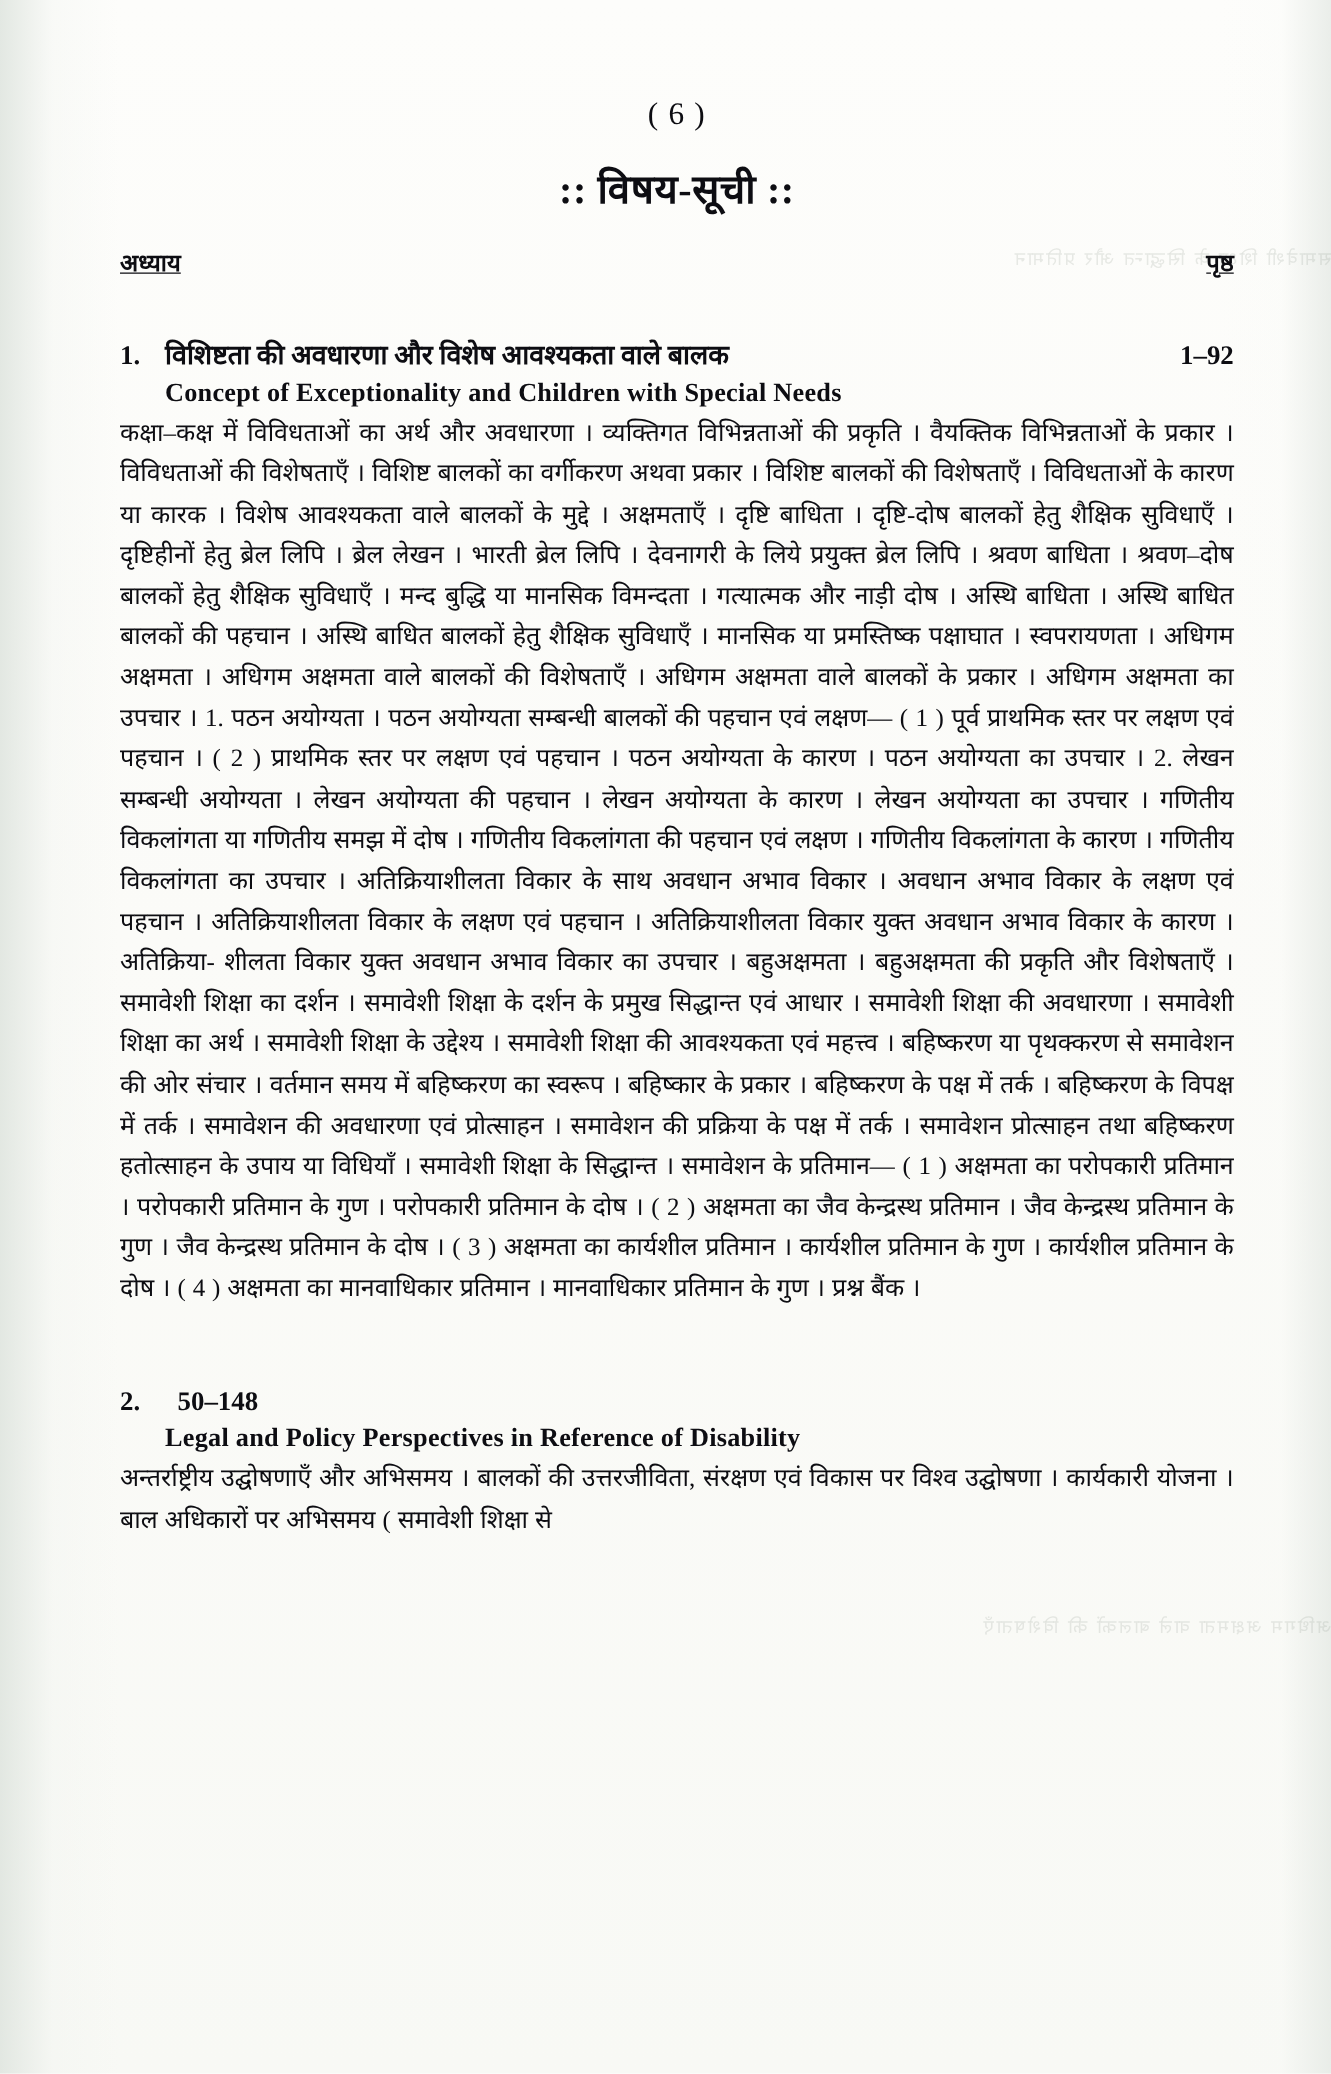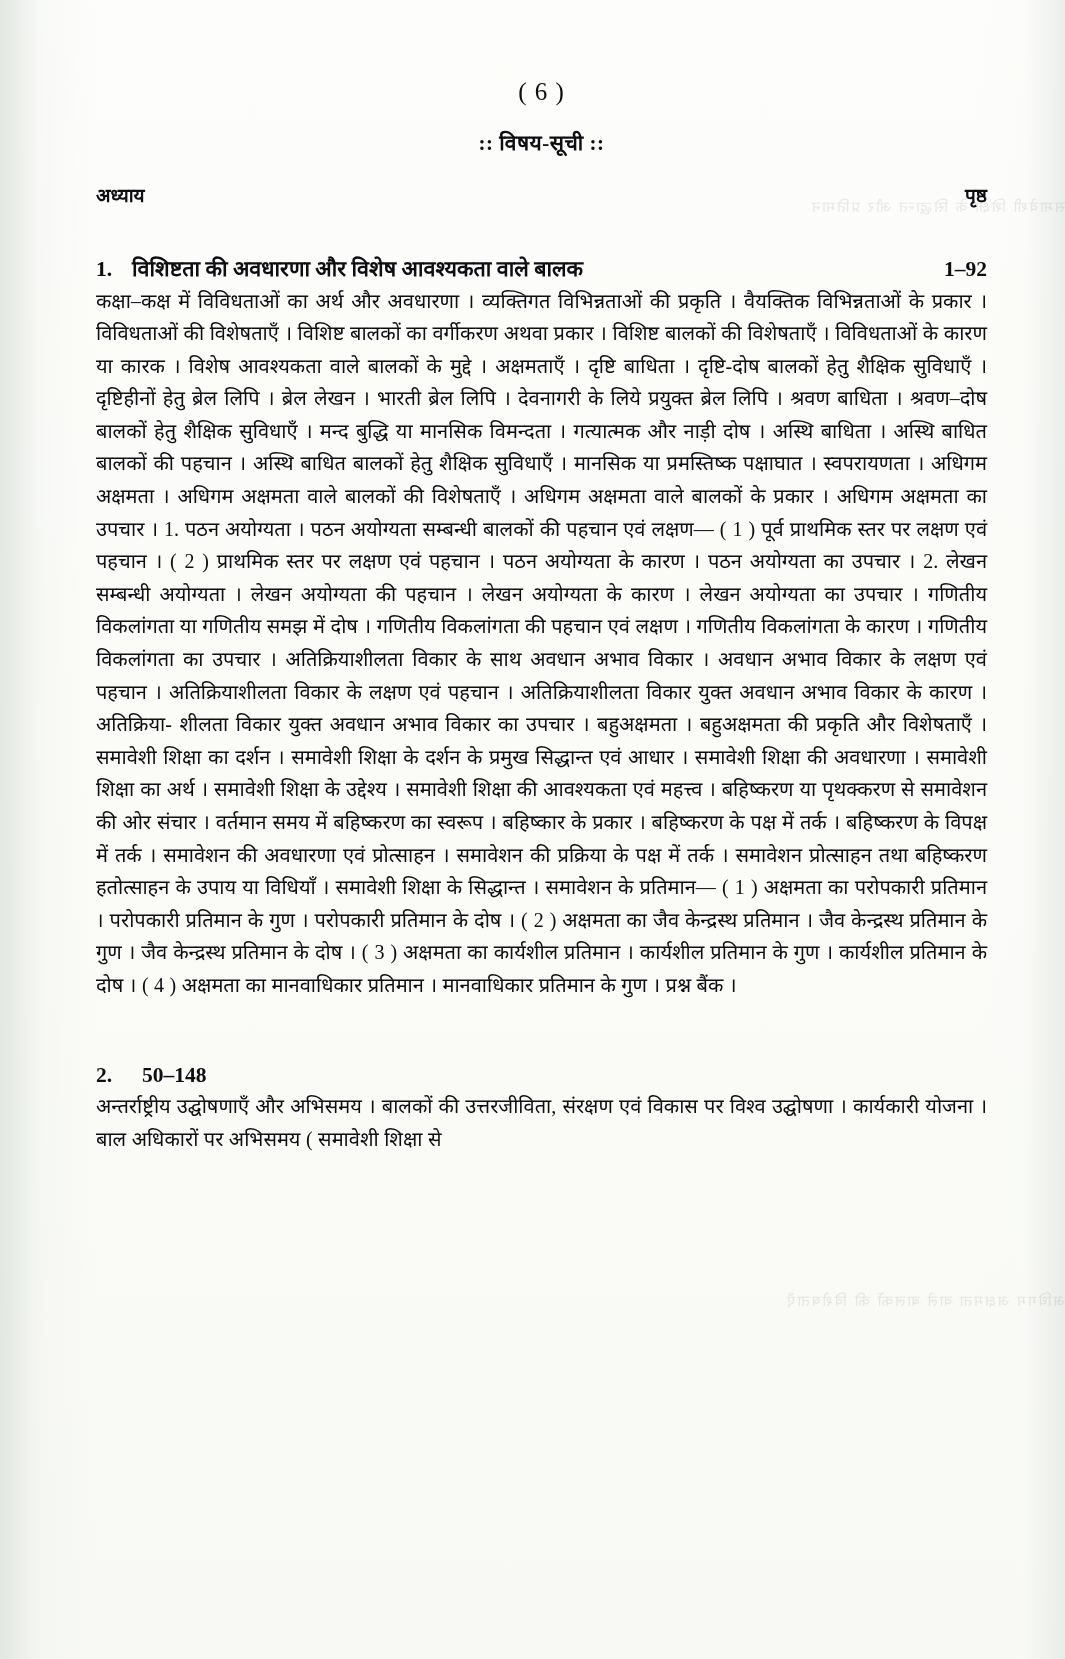--- a/index.html
+++ b/index.html
@@ -42,31 +42,32 @@
     top: 78px;
   }
   .pageno {
     text-align: center;
     font-size: 25px;
     letter-spacing: 1px;
     margin: 0 0 22px 0;
   }
   .doc-title {
     text-align: center;
-    font-size: 21px;
+    font-size: 32px;
     font-weight: bold;
     margin: 0 0 26px 0;
     letter-spacing: 0.5px;
   }
   .colhead {
     display: flex;
     justify-content: space-between;
     font-size: 19px;
     font-weight: bold;
     margin-bottom: 10px;
+    text-decoration: underline;
   }
   .entry {
     margin-bottom: 4px;
   }
   .entry-head {
     display: flex;
     align-items: baseline;
     font-weight: bold;
     font-size: 21.5px;
     line-height: 1.42;
@@ -118,26 +119,28 @@
     <span>अध्याय</span>
     <span>पृष्ठ</span>
   </div>
 
   <div class="entry">
     <div class="entry-head">
       <span class="entry-num">1.</span>
       <span class="entry-hi">विशिष्टता की अवधारणा और विशेष आवश्यकता वाले बालक</span>
       <span class="entry-pages">1–92</span>
     </div>
+    <div class="entry-en">Concept of Exceptionality and Children with Special Needs</div>
     <div class="entry-body">कक्षा–कक्ष में विविधताओं का अर्थ और अवधारणा । व्यक्तिगत विभिन्नताओं की प्रकृति । वैयक्तिक विभिन्नताओं के प्रकार । विविधताओं की विशेषताएँ । विशिष्ट बालकों का वर्गीकरण अथवा प्रकार । विशिष्ट बालकों की विशेषताएँ । विविधताओं के कारण या कारक । विशेष आवश्यकता वाले बालकों के मुद्दे । अक्षमताएँ । दृष्टि बाधिता । दृष्टि-दोष बालकों हेतु शैक्षिक सुविधाएँ । दृष्टिहीनों हेतु ब्रेल लिपि । ब्रेल लेखन । भारती ब्रेल लिपि । देवनागरी के लिये प्रयुक्त ब्रेल लिपि । श्रवण बाधिता । श्रवण–दोष बालकों हेतु शैक्षिक सुविधाएँ । मन्द बुद्धि या मानसिक विमन्दता । गत्यात्मक और नाड़ी दोष । अस्थि बाधिता । अस्थि बाधित बालकों की पहचान । अस्थि बाधित बालकों हेतु शैक्षिक सुविधाएँ । मानसिक या प्रमस्तिष्क पक्षाघात । स्वपरायणता । अधिगम अक्षमता । अधिगम अक्षमता वाले बालकों की विशेषताएँ । अधिगम अक्षमता वाले बालकों के प्रकार । अधिगम अक्षमता का उपचार । 1. पठन अयोग्यता । पठन अयोग्यता सम्बन्धी बालकों की पहचान एवं लक्षण— ( 1 ) पूर्व प्राथमिक स्तर पर लक्षण एवं पहचान । ( 2 ) प्राथमिक स्तर पर लक्षण एवं पहचान । पठन अयोग्यता के कारण । पठन अयोग्यता का उपचार । 2. लेखन सम्बन्धी अयोग्यता । लेखन अयोग्यता की पहचान । लेखन अयोग्यता के कारण । लेखन अयोग्यता का उपचार । गणितीय विकलांगता या गणितीय समझ में दोष । गणितीय विकलांगता की पहचान एवं लक्षण । गणितीय विकलांगता के कारण । गणितीय विकलांगता का उपचार । अतिक्रियाशीलता विकार के साथ अवधान अभाव विकार । अवधान अभाव विकार के लक्षण एवं पहचान । अतिक्रियाशीलता विकार के लक्षण एवं पहचान । अतिक्रियाशीलता विकार युक्त अवधान अभाव विकार के कारण । अतिक्रिया- शीलता विकार युक्त अवधान अभाव विकार का उपचार । बहुअक्षमता । बहुअक्षमता की प्रकृति और विशेषताएँ । समावेशी शिक्षा का दर्शन । समावेशी शिक्षा के दर्शन के प्रमुख सिद्धान्त एवं आधार । समावेशी शिक्षा की अवधारणा । समावेशी शिक्षा का अर्थ । समावेशी शिक्षा के उद्देश्य । समावेशी शिक्षा की आवश्यकता एवं महत्त्व । बहिष्करण या पृथक्करण से समावेशन की ओर संचार । वर्तमान समय में बहिष्करण का स्वरूप । बहिष्कार के प्रकार । बहिष्करण के पक्ष में तर्क । बहिष्करण के विपक्ष में तर्क । समावेशन की अवधारणा एवं प्रोत्साहन । समावेशन की प्रक्रिया के पक्ष में तर्क । समावेशन प्रोत्साहन तथा बहिष्करण हतोत्साहन के उपाय या विधियाँ । समावेशी शिक्षा के सिद्धान्त । समावेशन के प्रतिमान— ( 1 ) अक्षमता का परोपकारी प्रतिमान । परोपकारी प्रतिमान के गुण । परोपकारी प्रतिमान के दोष । ( 2 ) अक्षमता का जैव केन्द्रस्थ प्रतिमान । जैव केन्द्रस्थ प्रतिमान के गुण । जैव केन्द्रस्थ प्रतिमान के दोष । ( 3 ) अक्षमता का कार्यशील प्रतिमान । कार्यशील प्रतिमान के गुण । कार्यशील प्रतिमान के दोष । ( 4 ) अक्षमता का मानवाधिकार प्रतिमान । मानवाधिकार प्रतिमान के गुण । प्रश्न बैंक ।</div>
   </div>
 
   <div class="gap"></div>
 
   <div class="entry">
     <div class="entry-head">
       <span class="entry-num">2.</span>
       <span class="entry-pages">50–148</span>
     </div>
+    <div class="entry-en">Legal and Policy Perspectives in Reference of Disability</div>
     <div class="entry-body">अन्तर्राष्ट्रीय उद्घोषणाएँ और अभिसमय । बालकों की उत्तरजीविता, संरक्षण एवं विकास पर विश्व उद्घोषणा । कार्यकारी योजना । बाल अधिकारों पर अभिसमय ( समावेशी शिक्षा से</div>
   </div>
 
 </div>
 
 </body></html>

